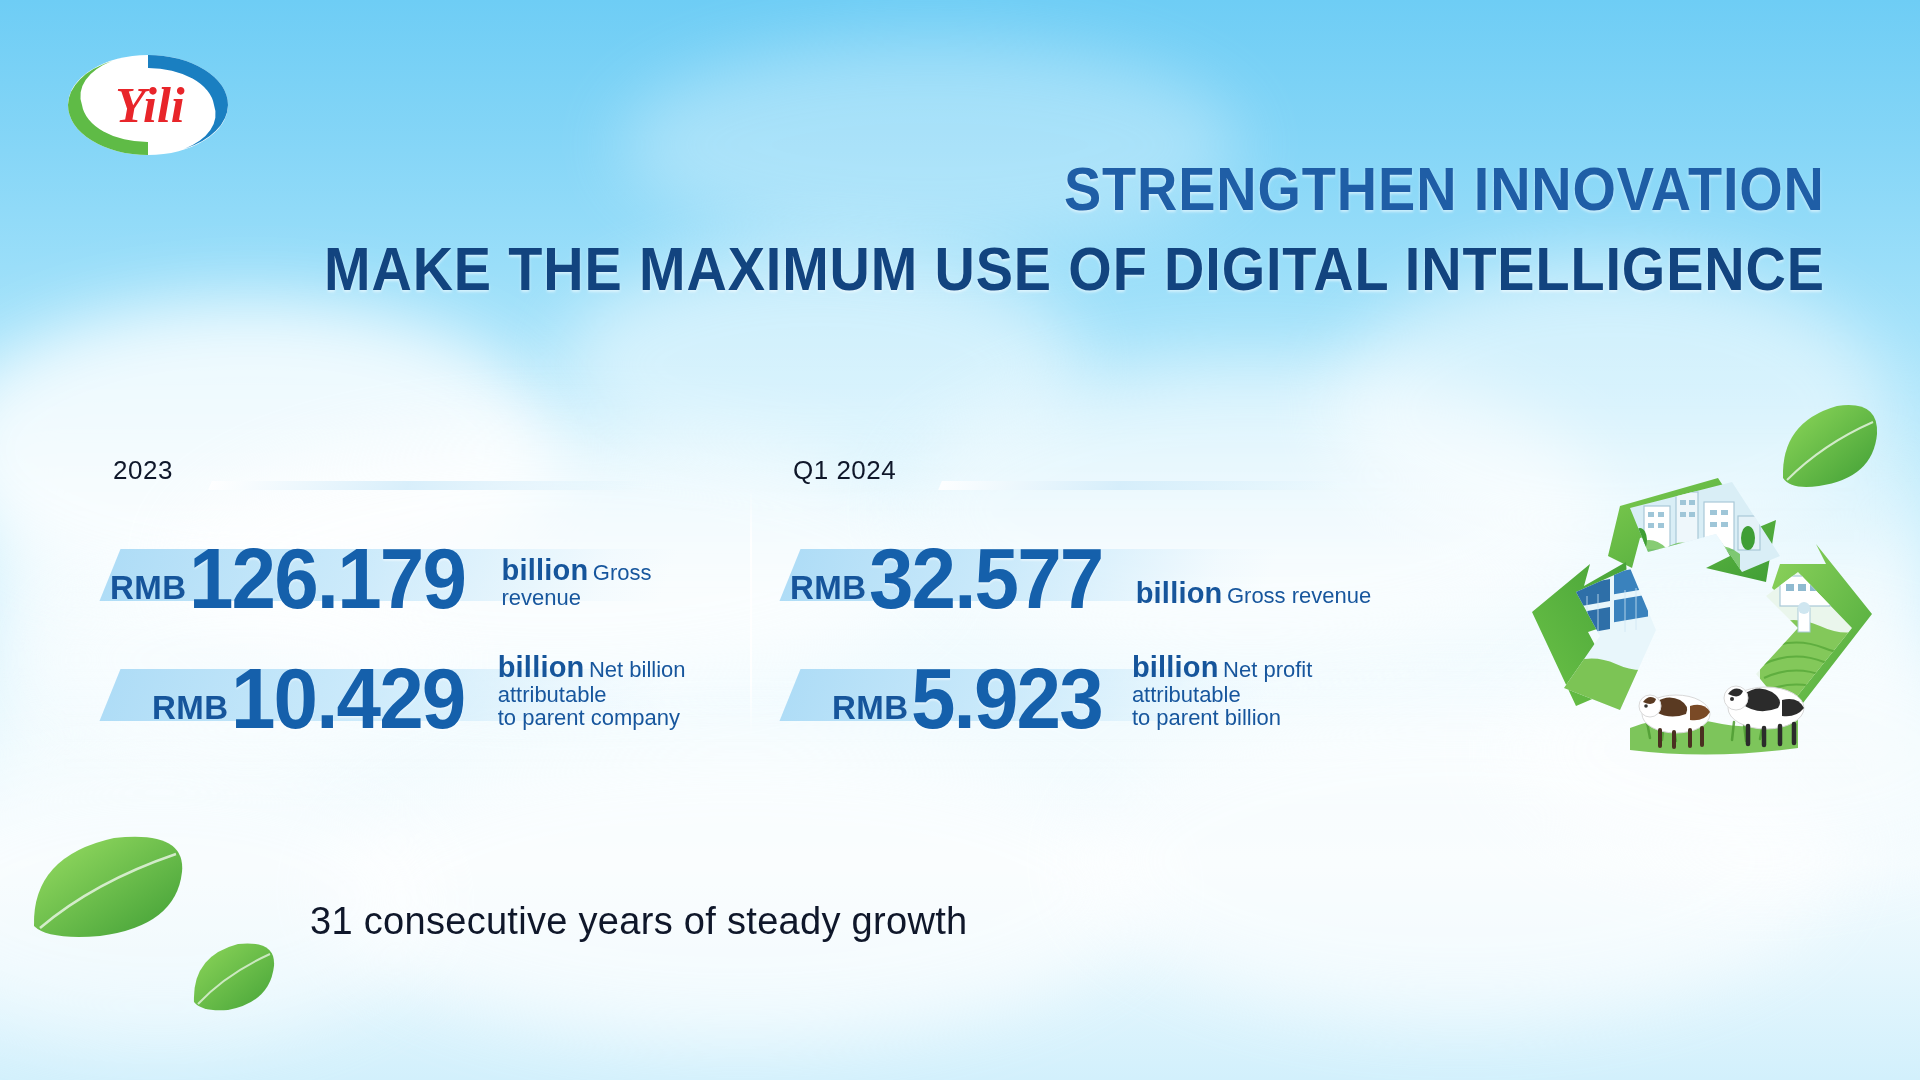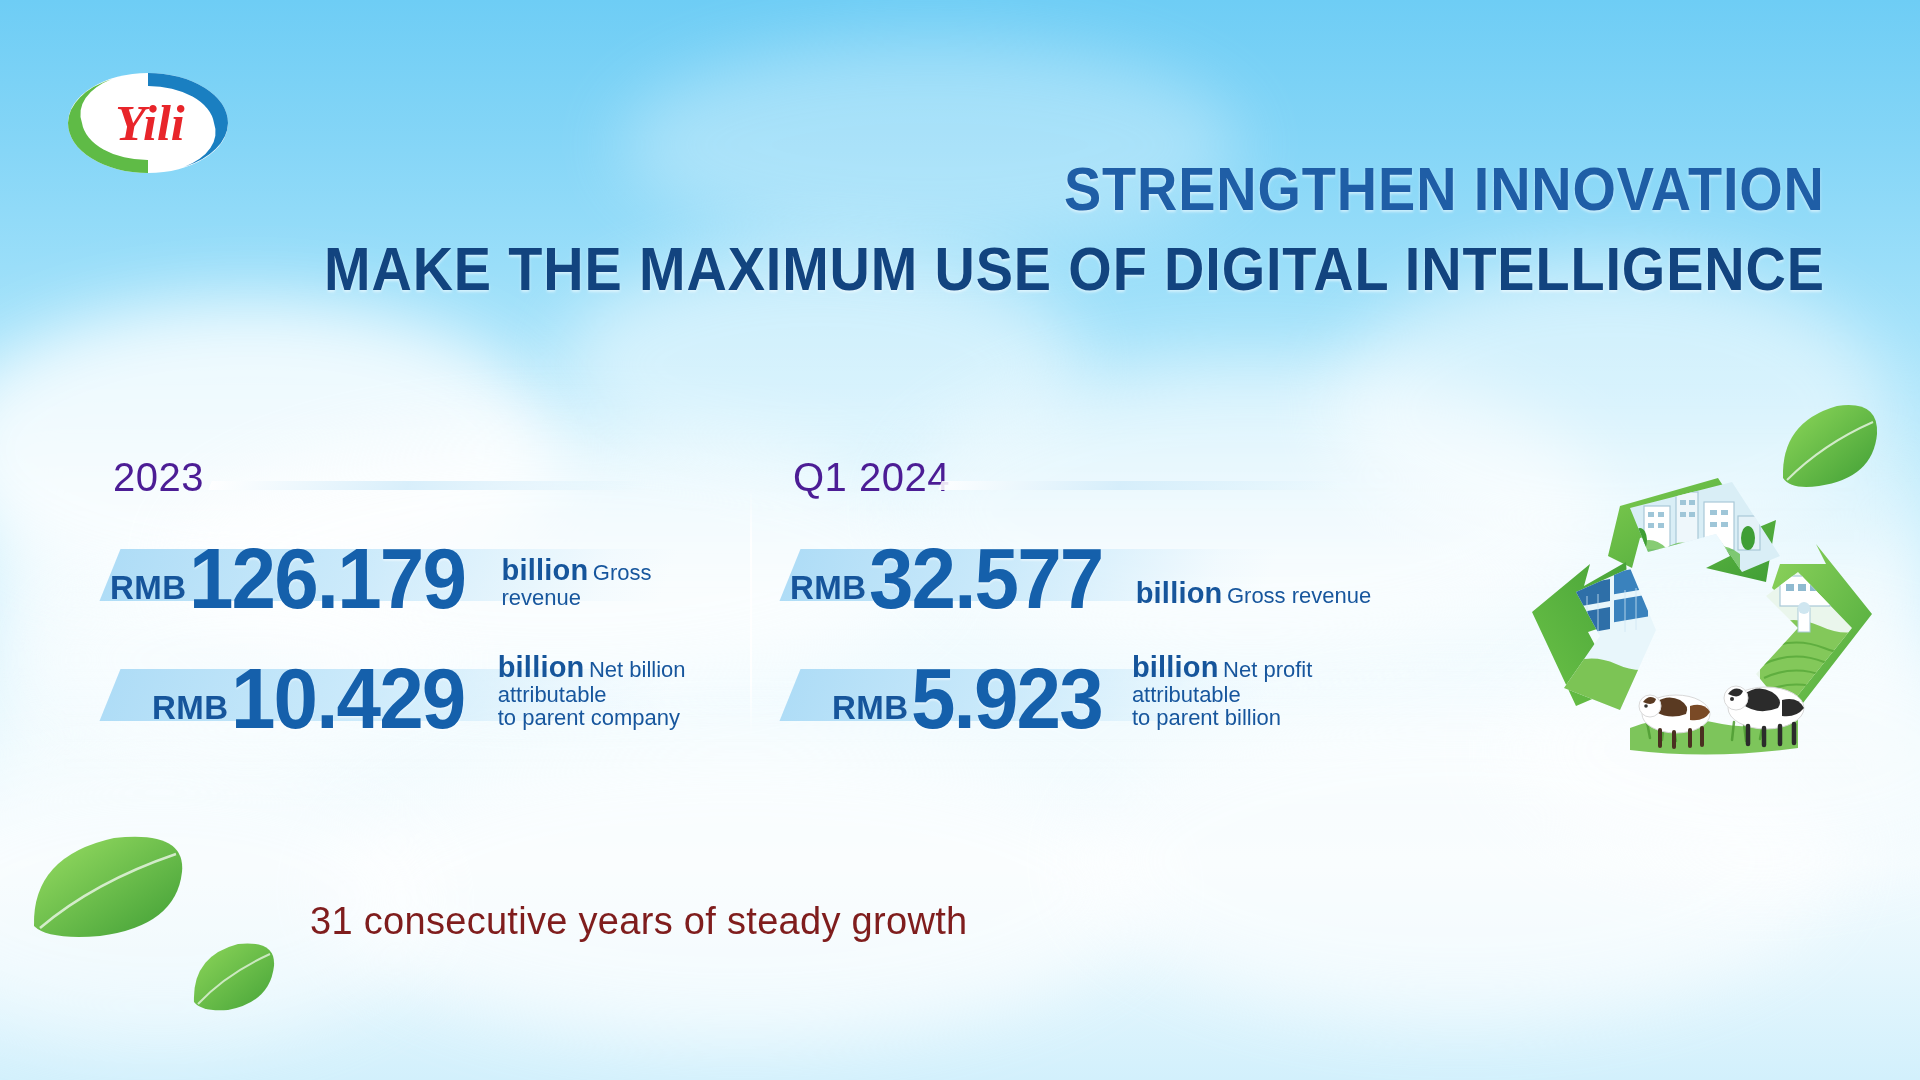--- a/index.html
+++ b/index.html
@@ -41,21 +41,21 @@
   .c4 { left:900px;  top:360px; width:700px; height:300px; opacity:.55; }
   .c5 { left:1330px; top:260px; width:560px; height:300px; opacity:.50; }
   .c6 { left:330px;  top:740px; width:820px; height:300px; opacity:.62; }
   .c7 { left:1080px; top:700px; width:760px; height:320px; opacity:.55; }
   .c8 { left:-120px; top:760px; width:560px; height:280px; opacity:.48; }
   .c9 { left:620px;  top:40px;  width:620px; height:210px; opacity:.30; }
   .c10{ left:1500px; top:620px; width:520px; height:260px; opacity:.42; }
   .c11{ left:40px;   top:560px; width:420px; height:200px; opacity:.45; }
 
   
-  .logo { position:absolute; left:64px; top:68px; width:168px; height:110px; }
+  .logo { position:absolute; left:64px; top:50px; width:168px; height:110px; }
   .logo svg { width:100%; height:100%; display:block; }
 
   
   .headline {
     position:absolute; left:16px; right:0; top:152px;
     text-align:right;
     color:#1b5ba0;
     font-family:"Liberation Sans Narrow","Liberation Sans", sans-serif;
     font-weight:bold;
     letter-spacing:1px;
@@ -78,21 +78,21 @@
   
   .stats { position:absolute; left:0; top:455px; width:1920px; height:350px; }
 
   .col { position:absolute; top:0; }
   .col-2023 { left:110px;  width:620px; }
   .col-q1   { left:790px;  width:620px; }
 
   .col-head { position:relative; height:48px; }
   .col-head .lbl {
     position:absolute; left:3px; top:0;
-    font-size:40px; color:#4c1d95; font-weight:400;
+    font-size:26px; color:#0f172a; font-weight:400;
     letter-spacing:.5px;
   }
   .col-head .rule {
     position:absolute; left:100px; top:26px; height:9px; width:440px;
     background:linear-gradient(90deg, rgba(255,255,255,.88) 0%, rgba(210,236,250,.85) 45%, rgba(255,255,255,0) 100%);
     transform:skewX(-22deg);
   }
   .col-q1 .col-head .rule { left:150px; width:400px; }
 
   .divider {
@@ -139,21 +139,21 @@
     font-weight:400;
   }
 
   
   .stat.indent .content { padding-left:42px; }
   .col-q1 .stat.indent .content { padding-left:42px; }
 
   
   .tagline {
     position:absolute; left:310px; top:900px;
-    font-size:38px; color:#7f1d1d; letter-spacing:.3px;
+    font-size:38px; color:#0f172a; letter-spacing:.3px;
   }
 
   
   .eco { position:absolute; right:20px; top:460px; width:420px; height:340px; }
   .eco svg { width:100%; height:100%; display:block; }
 
   
   .leaf { position:absolute; }
   .leaf svg { width:100%; height:100%; display:block; }
   .leaf-big   { left:30px;  top:830px; width:160px; height:110px; }

